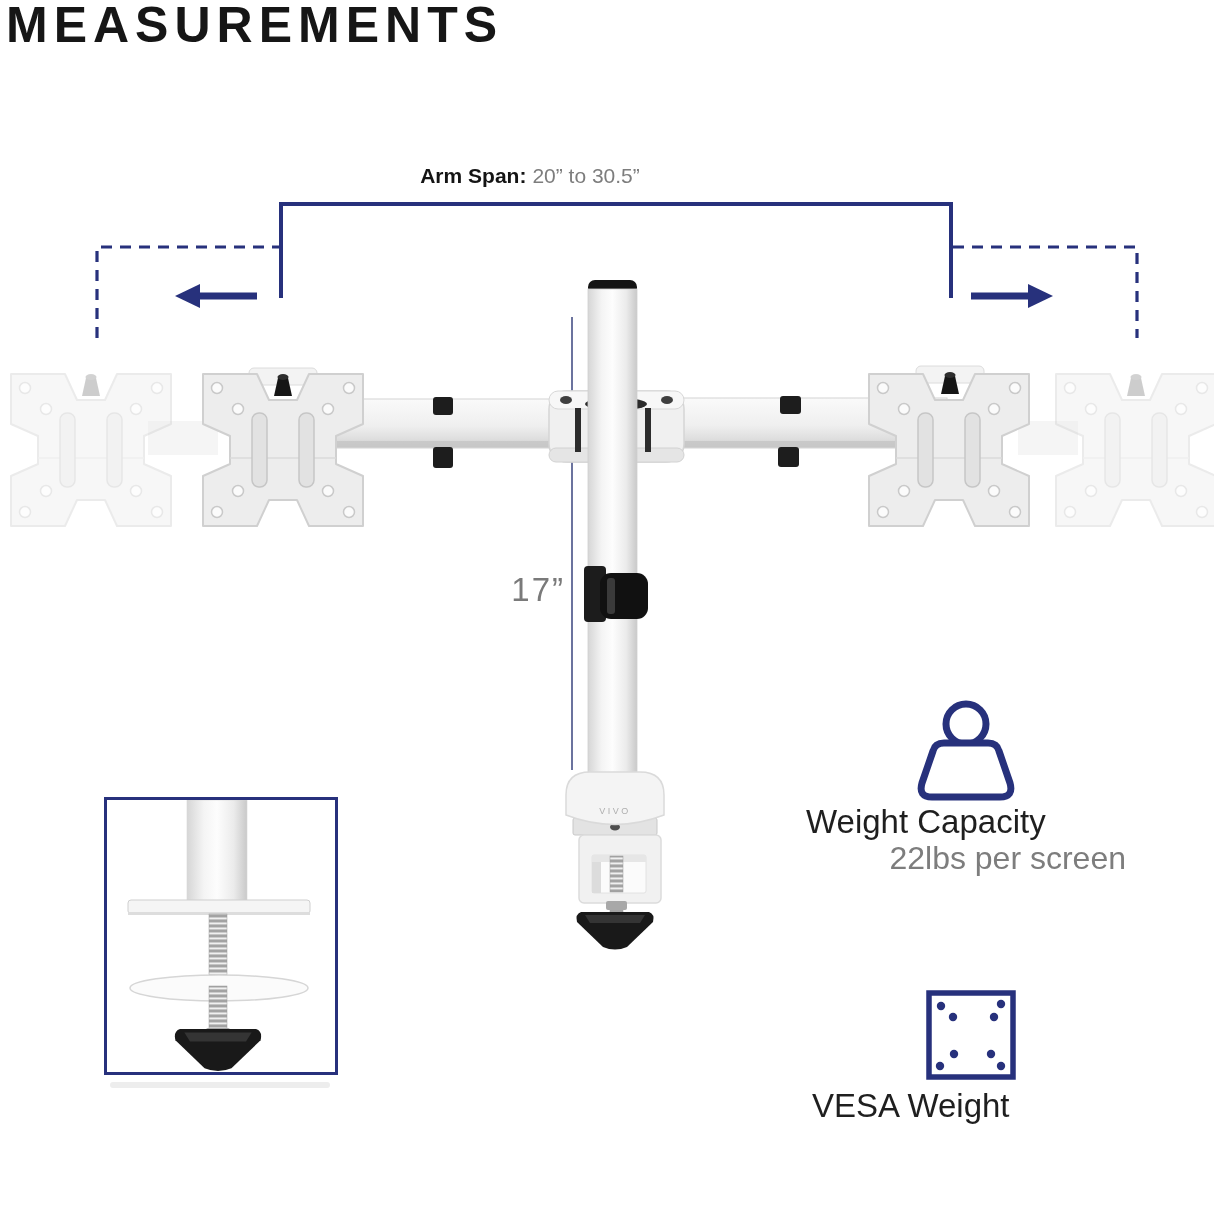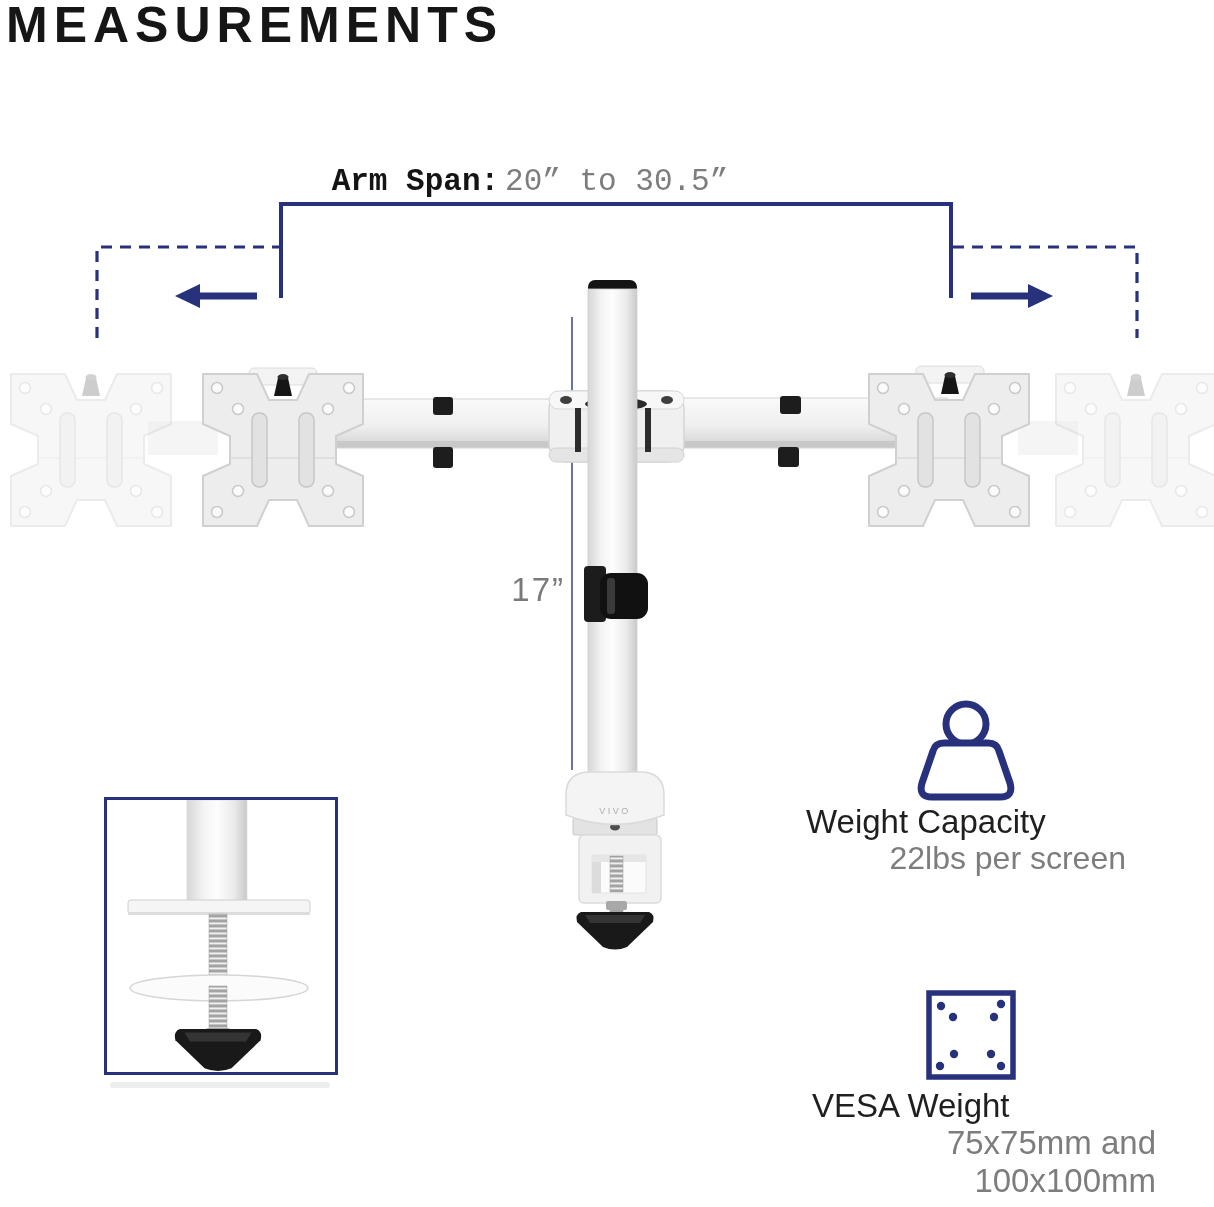--- a/index.html
+++ b/index.html
@@ -1,21 +1,21 @@
 <!DOCTYPE html>
 <html><head>
 <meta charset="utf-8">
 <style>
   html,body{margin:0;padding:0;background:#ffffff;}
   .canvas{position:relative;width:1214px;height:1207px;background:#ffffff;overflow:hidden;
           font-family:"Liberation Sans","DejaVu Sans",sans-serif;}
   .abs{position:absolute;}
   svg{display:block;}
   .page-title{left:6px;top:-4px;font-size:50px;font-weight:800;letter-spacing:6px;color:#161616;}
-  .arm-span{left:230px;top:164px;width:600px;text-align:center;font-size:31px;color:#7d7d7d;font-family:Liberation Mono, monospace;}
+  .arm-span{left:230px;top:164px;width:600px;text-align:center;font-size:21px;color:#7d7d7d;}
   .arm-span .lbl{font-weight:700;color:#141414;margin-right:6px;}
   .height-label{left:455px;top:571px;width:110px;text-align:right;font-size:33px;color:#7a7a7a;letter-spacing:2px;}
   .grommet-title{left:77px;top:750px;width:300px;text-align:center;font-size:30px;font-weight:700;color:#141414;}
   .spec-title{width:320px;text-align:left;font-size:33px;font-weight:400;color:#1f1f1f;}
   .spec-value{text-align:right;font-size:32px;color:#7d7d7d;}
   .weight-title{left:806px;top:803px;}
   .weight-value{left:806px;top:840px;width:320px;}
   .vesa-title{left:812px;top:1087px;}
   .vesa-value{left:786px;top:1124px;width:370px;font-size:33px;}
   .footnote{left:5px;top:1156px;font-size:32px;color:#7d7d7d;}
@@ -216,16 +216,15 @@
     <span class="lbl">Arm Span:</span><span>20” to 30.5”</span>
   </div>
 
   <div class="abs height-label">17”</div>
 
 
   <div class="abs spec-title weight-title">Weight Capacity</div>
   <div class="abs spec-value weight-value">22lbs per screen</div>
 
   <div class="abs spec-title vesa-title">VESA Weight</div>
-  <div class="abs spec-value vesa-value">75x75mm and 100x100mm</div>
 
 
 </div>
 
 </body></html>

